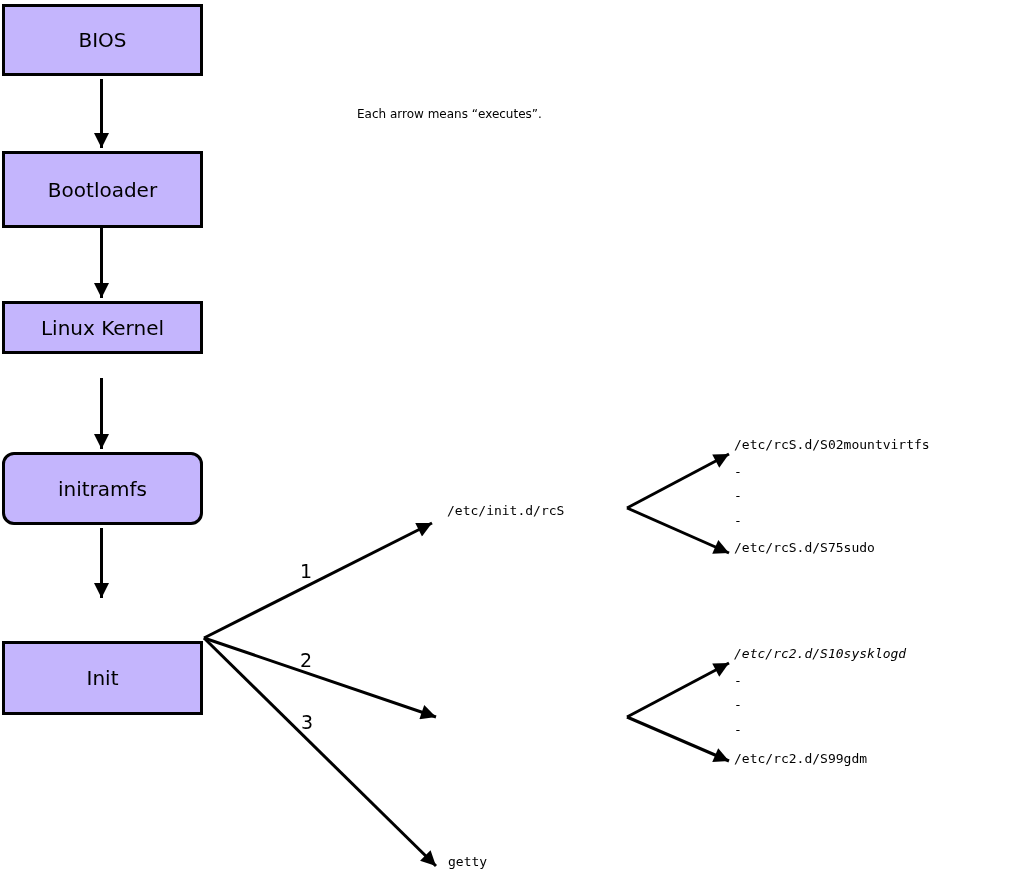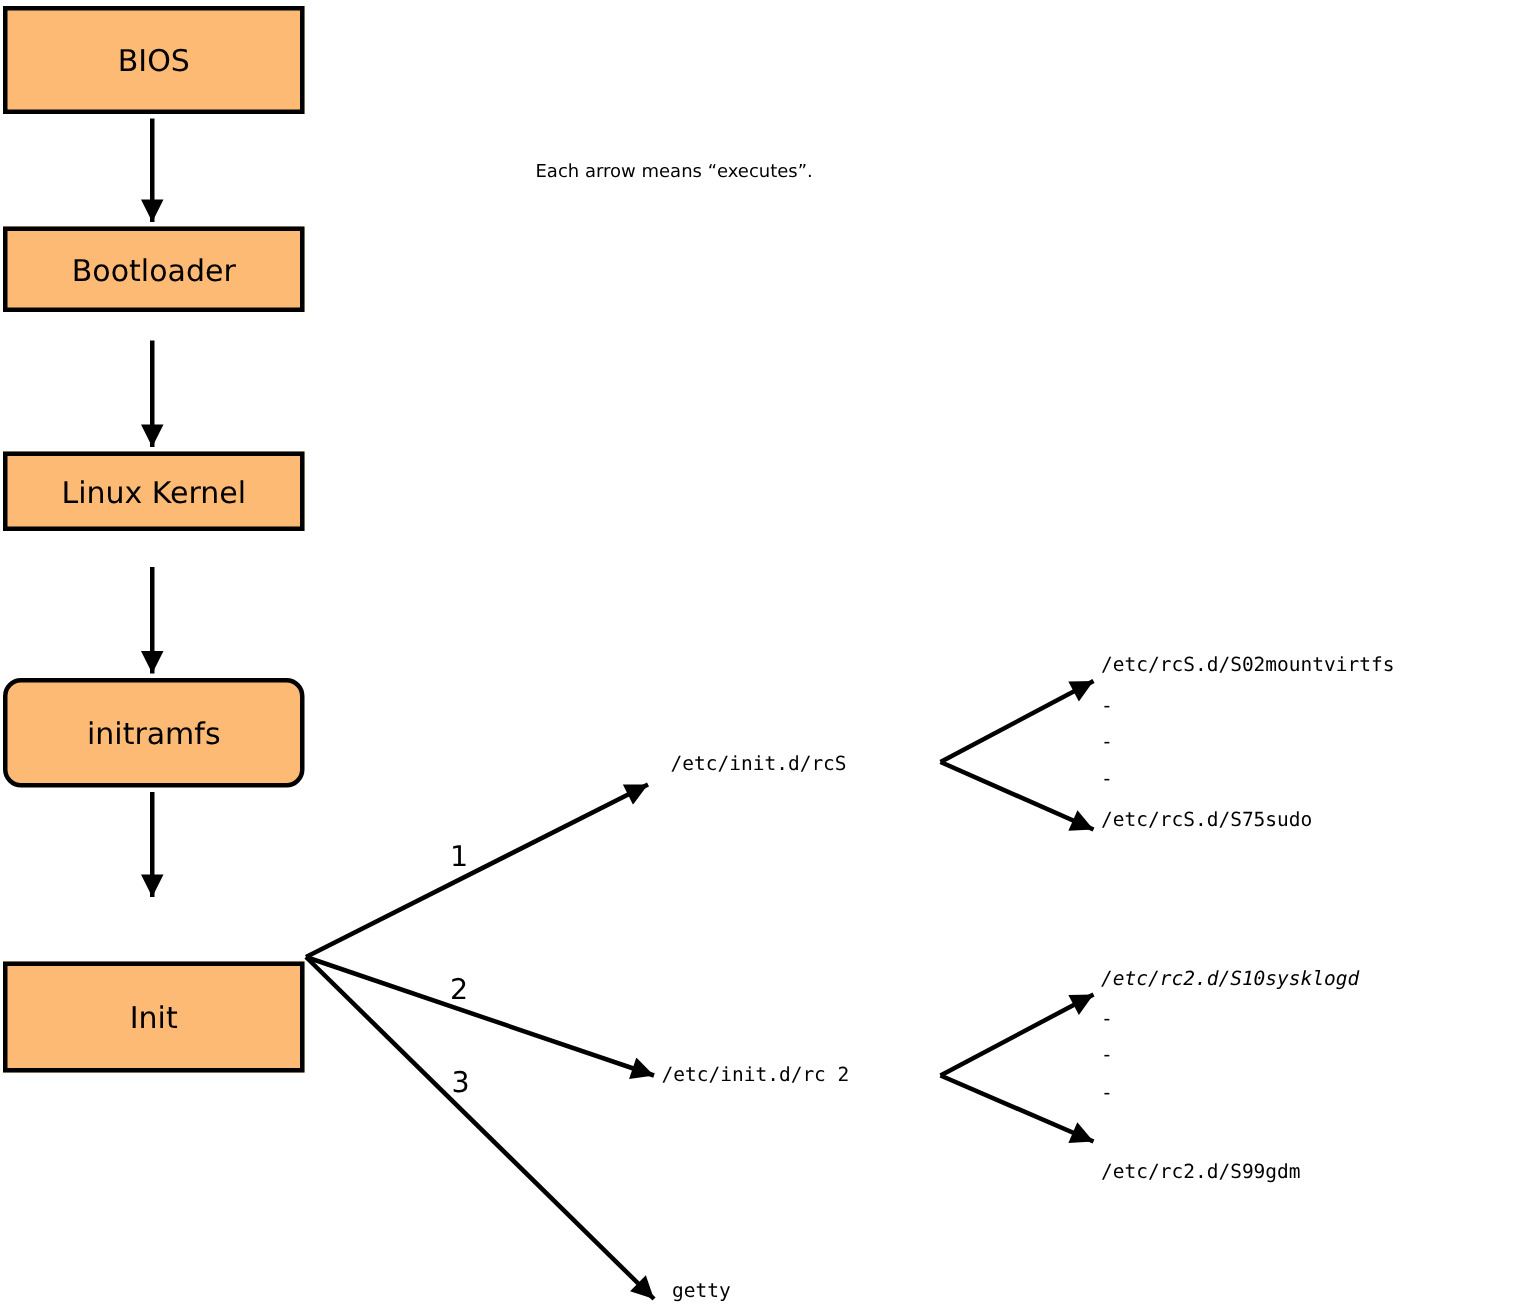--- a/index.html
+++ b/index.html
@@ -22,21 +22,21 @@
     top: 0;
     width: 1024px;
     height: 875px;
   }
   .node-box {
     position: absolute;
     left: 2px;
     width: 201px;
     box-sizing: border-box;
     border: 3px solid #000000;
-    background: #fdba74;
+    background: #c4b5fd;
     display: flex;
     align-items: center;
     justify-content: center;
     font-size: 20px;
   }
   .caption {
     position: absolute;
     transform: translateY(-50%);
     font-size: 12px;
     white-space: pre;
@@ -78,21 +78,21 @@
     <line x1="627" y1="508" x2="729" y2="454" stroke="#000000" stroke-width="3" marker-end="url(#ah)"></line>
     <line x1="627" y1="508" x2="729" y2="553" stroke="#000000" stroke-width="3" marker-end="url(#ah)"></line>
 
     <line x1="627" y1="717" x2="729" y2="663" stroke="#000000" stroke-width="3" marker-end="url(#ah)"></line>
     <line x1="627" y1="717" x2="729" y2="761" stroke="#000000" stroke-width="3" marker-end="url(#ah)"></line>
   </svg>
 
   <div class="node-box" style="top:4px;   height:72px;">
     <span>BIOS</span>
   </div>
-  <div class="node-box" style="top:151px; height:57px;">
+  <div class="node-box" style="top:151px; height:77px;">
     <span>Bootloader</span>
   </div>
   <div class="node-box" style="top:301px; height:53px;">
     <span>Linux Kernel</span>
   </div>
   <div class="node-box" style="top:452px; height:73px;border-radius:12px;">
     <span>initramfs</span>
   </div>
   <div class="node-box" style="top:601px; height:74px;margin-top:40px;">
     <span>Init</span>
@@ -104,22 +104,21 @@
   <div class="arrow-num" style="left:306px; top:660px;">2</div>
   <div class="arrow-num" style="left:307px; top:722px;">3</div>
 
   <div class="mono" style="left:447px; top:510px;">/etc/init.d/rcS</div>
   <div class="mono" style="left:734px; top:444px;">/etc/rcS.d/S02mountvirtfs</div>
   <div class="mono" style="left:734px; top:471px;">-</div>
   <div class="mono" style="left:734px; top:495px;">-</div>
   <div class="mono" style="left:734px; top:520px;">-</div>
   <div class="mono" style="left:734px; top:547px;">/etc/rcS.d/S75sudo</div>
 
-  <div class="mono" style="left:441px; top:717px;">/etc/init.d/rc 2</div>
   <div class="mono" style="left:734px; top:653px;font-style:italic;">/etc/rc2.d/S10sysklogd</div>
   <div class="mono" style="left:734px; top:680px;">-</div>
   <div class="mono" style="left:734px; top:704px;">-</div>
   <div class="mono" style="left:734px; top:729px;">-</div>
-  <div class="mono" style="left:734px; top:782px;">/etc/rc2.d/S99gdm</div>
+  <div class="mono" style="left:734px; top:758px;">/etc/rc2.d/S99gdm</div>
 
   <div class="mono" style="left:448px; top:861px;">getty</div>
 
 </div>
 
 </body></html>

